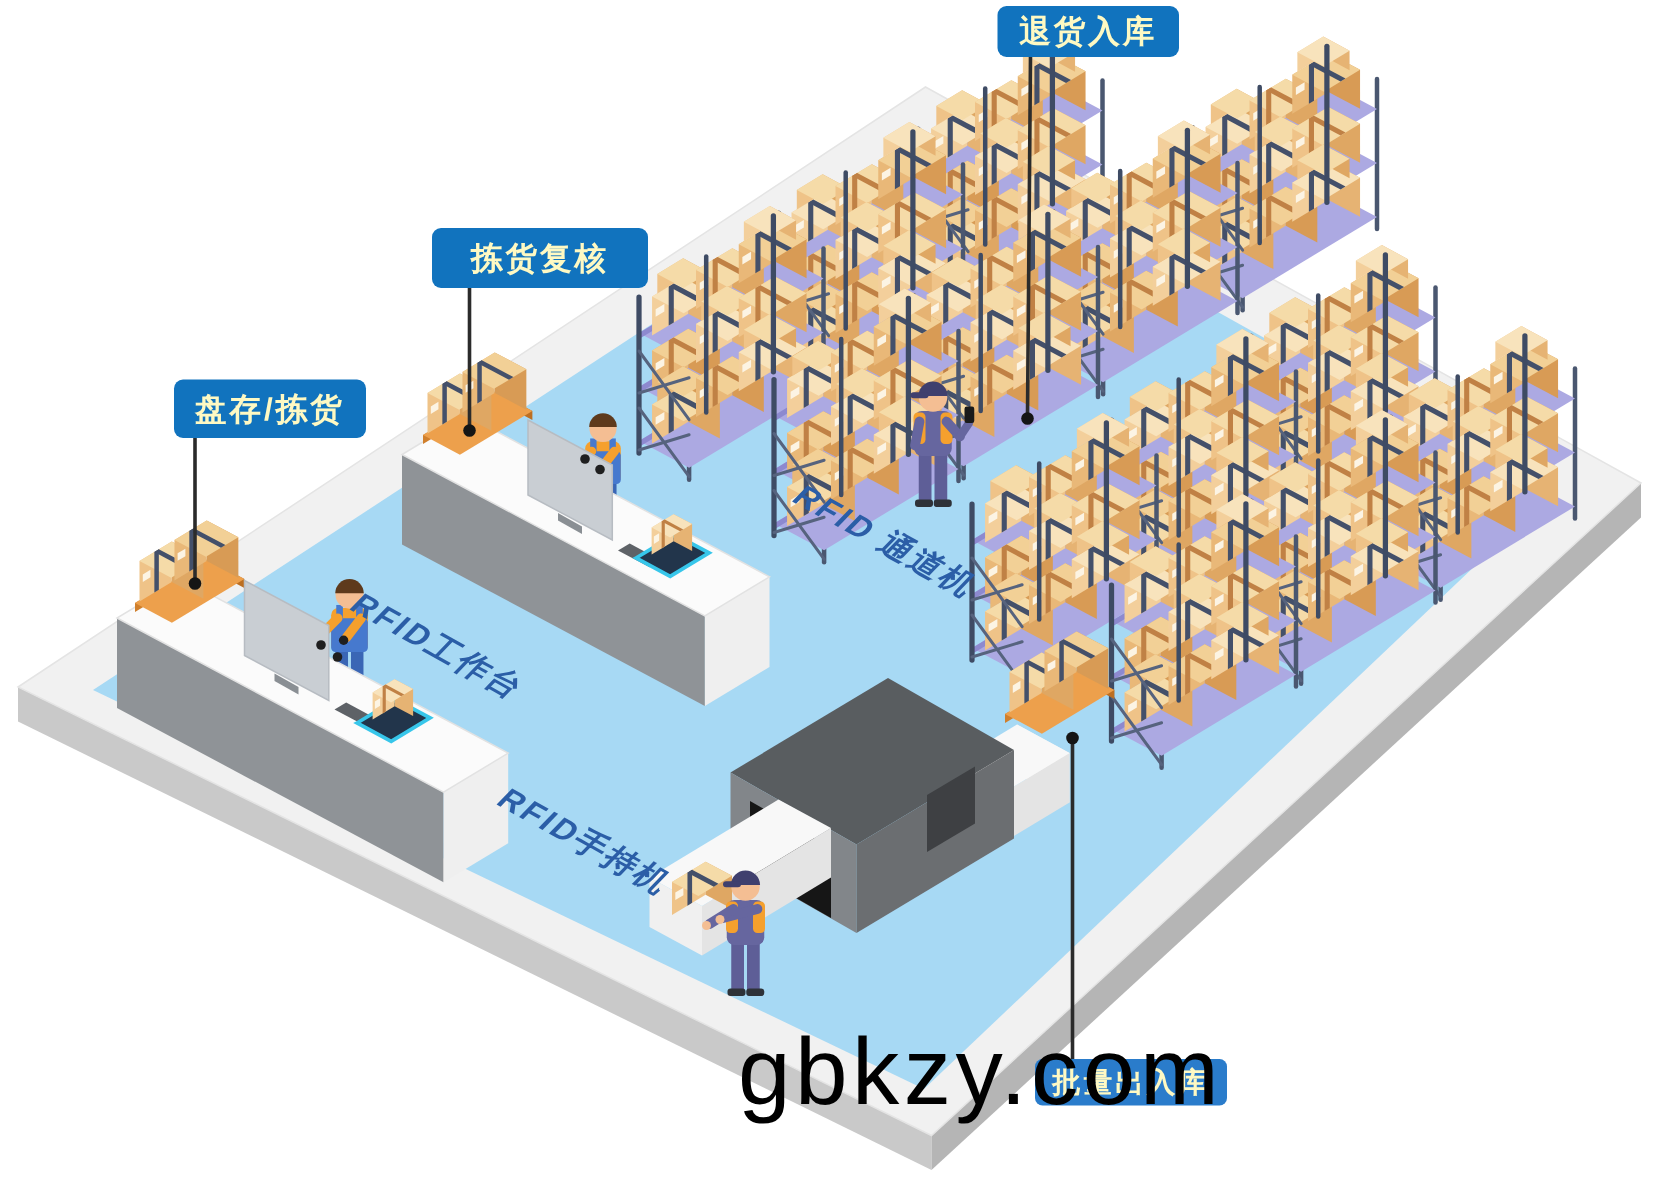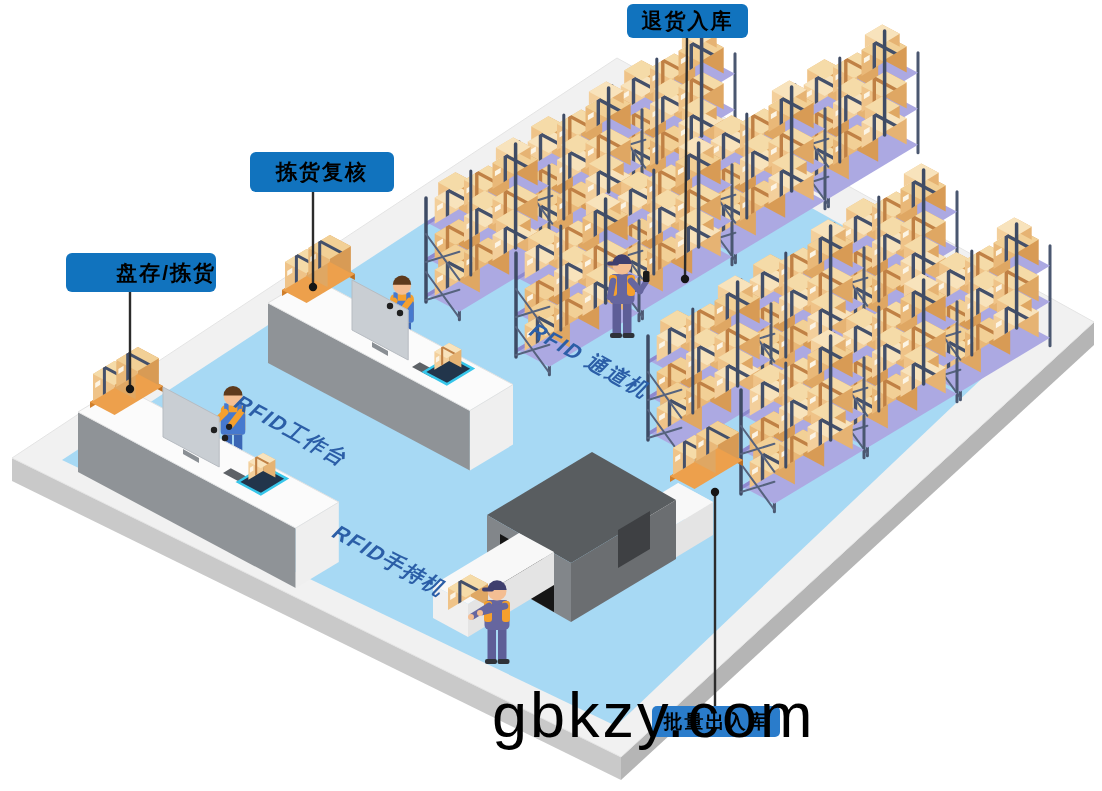--- a/index.html
+++ b/index.html
@@ -1,24 +1,24 @@
 <!DOCTYPE html>
 <html><head>
 <meta charset="utf-8">
 <style>
   html,body{margin:0;padding:0;background:#fff;}
   .stage{position:relative;width:1102px;height:791px;background:#ffffff;overflow:hidden;
          font-family:"Liberation Sans",sans-serif;}
   .stage svg{position:absolute;left:0;top:0;z-index:1;}
-  .callout{position:absolute;z-index:5;background:#1173BE;color:#000000;border-radius:6px;
+  .callout{position:absolute;z-index:5;background:#1173BE;color:#fef9c3;border-radius:6px;
            display:flex;align-items:center;justify-content:center;font-weight:700;
-           font-size:21px;letter-spacing:2px;white-space:nowrap;}
+           font-size:21px;letter-spacing:2px;white-space:nowrap;margin-left:38px;}
   #co-return{left:627px;top:4px;width:121px;height:34px;}
   #co-review{left:250px;top:152px;width:144px;height:40px;}
-  #co-inventory{left:66px;top:253px;width:150px;height:39px;justify-content:flex-end;}
+  #co-inventory{left:78px;top:253px;width:128px;height:39px;}
   #co-batch{left:652px;top:706px;width:128px;height:31px;background:#2A7CCB;font-size:19px;border-radius:5px;}
   .zone{position:absolute;z-index:4;transform-origin:0 0;transform:rotate(29deg) skewX(-15deg);
         color:#2B5EA7;font-weight:700;font-size:21px;letter-spacing:2px;white-space:nowrap;}
   #zone-tunnel{left:542px;top:318px;}
   #zone-workbench{left:247px;top:390px;}
   #zone-handheld{left:345px;top:520px;}
   .watermark{position:absolute;z-index:6;left:492px;top:684px;color:#000;
              font-size:63px;letter-spacing:3px;font-weight:500;line-height:1;}
 </style>
 </head>

